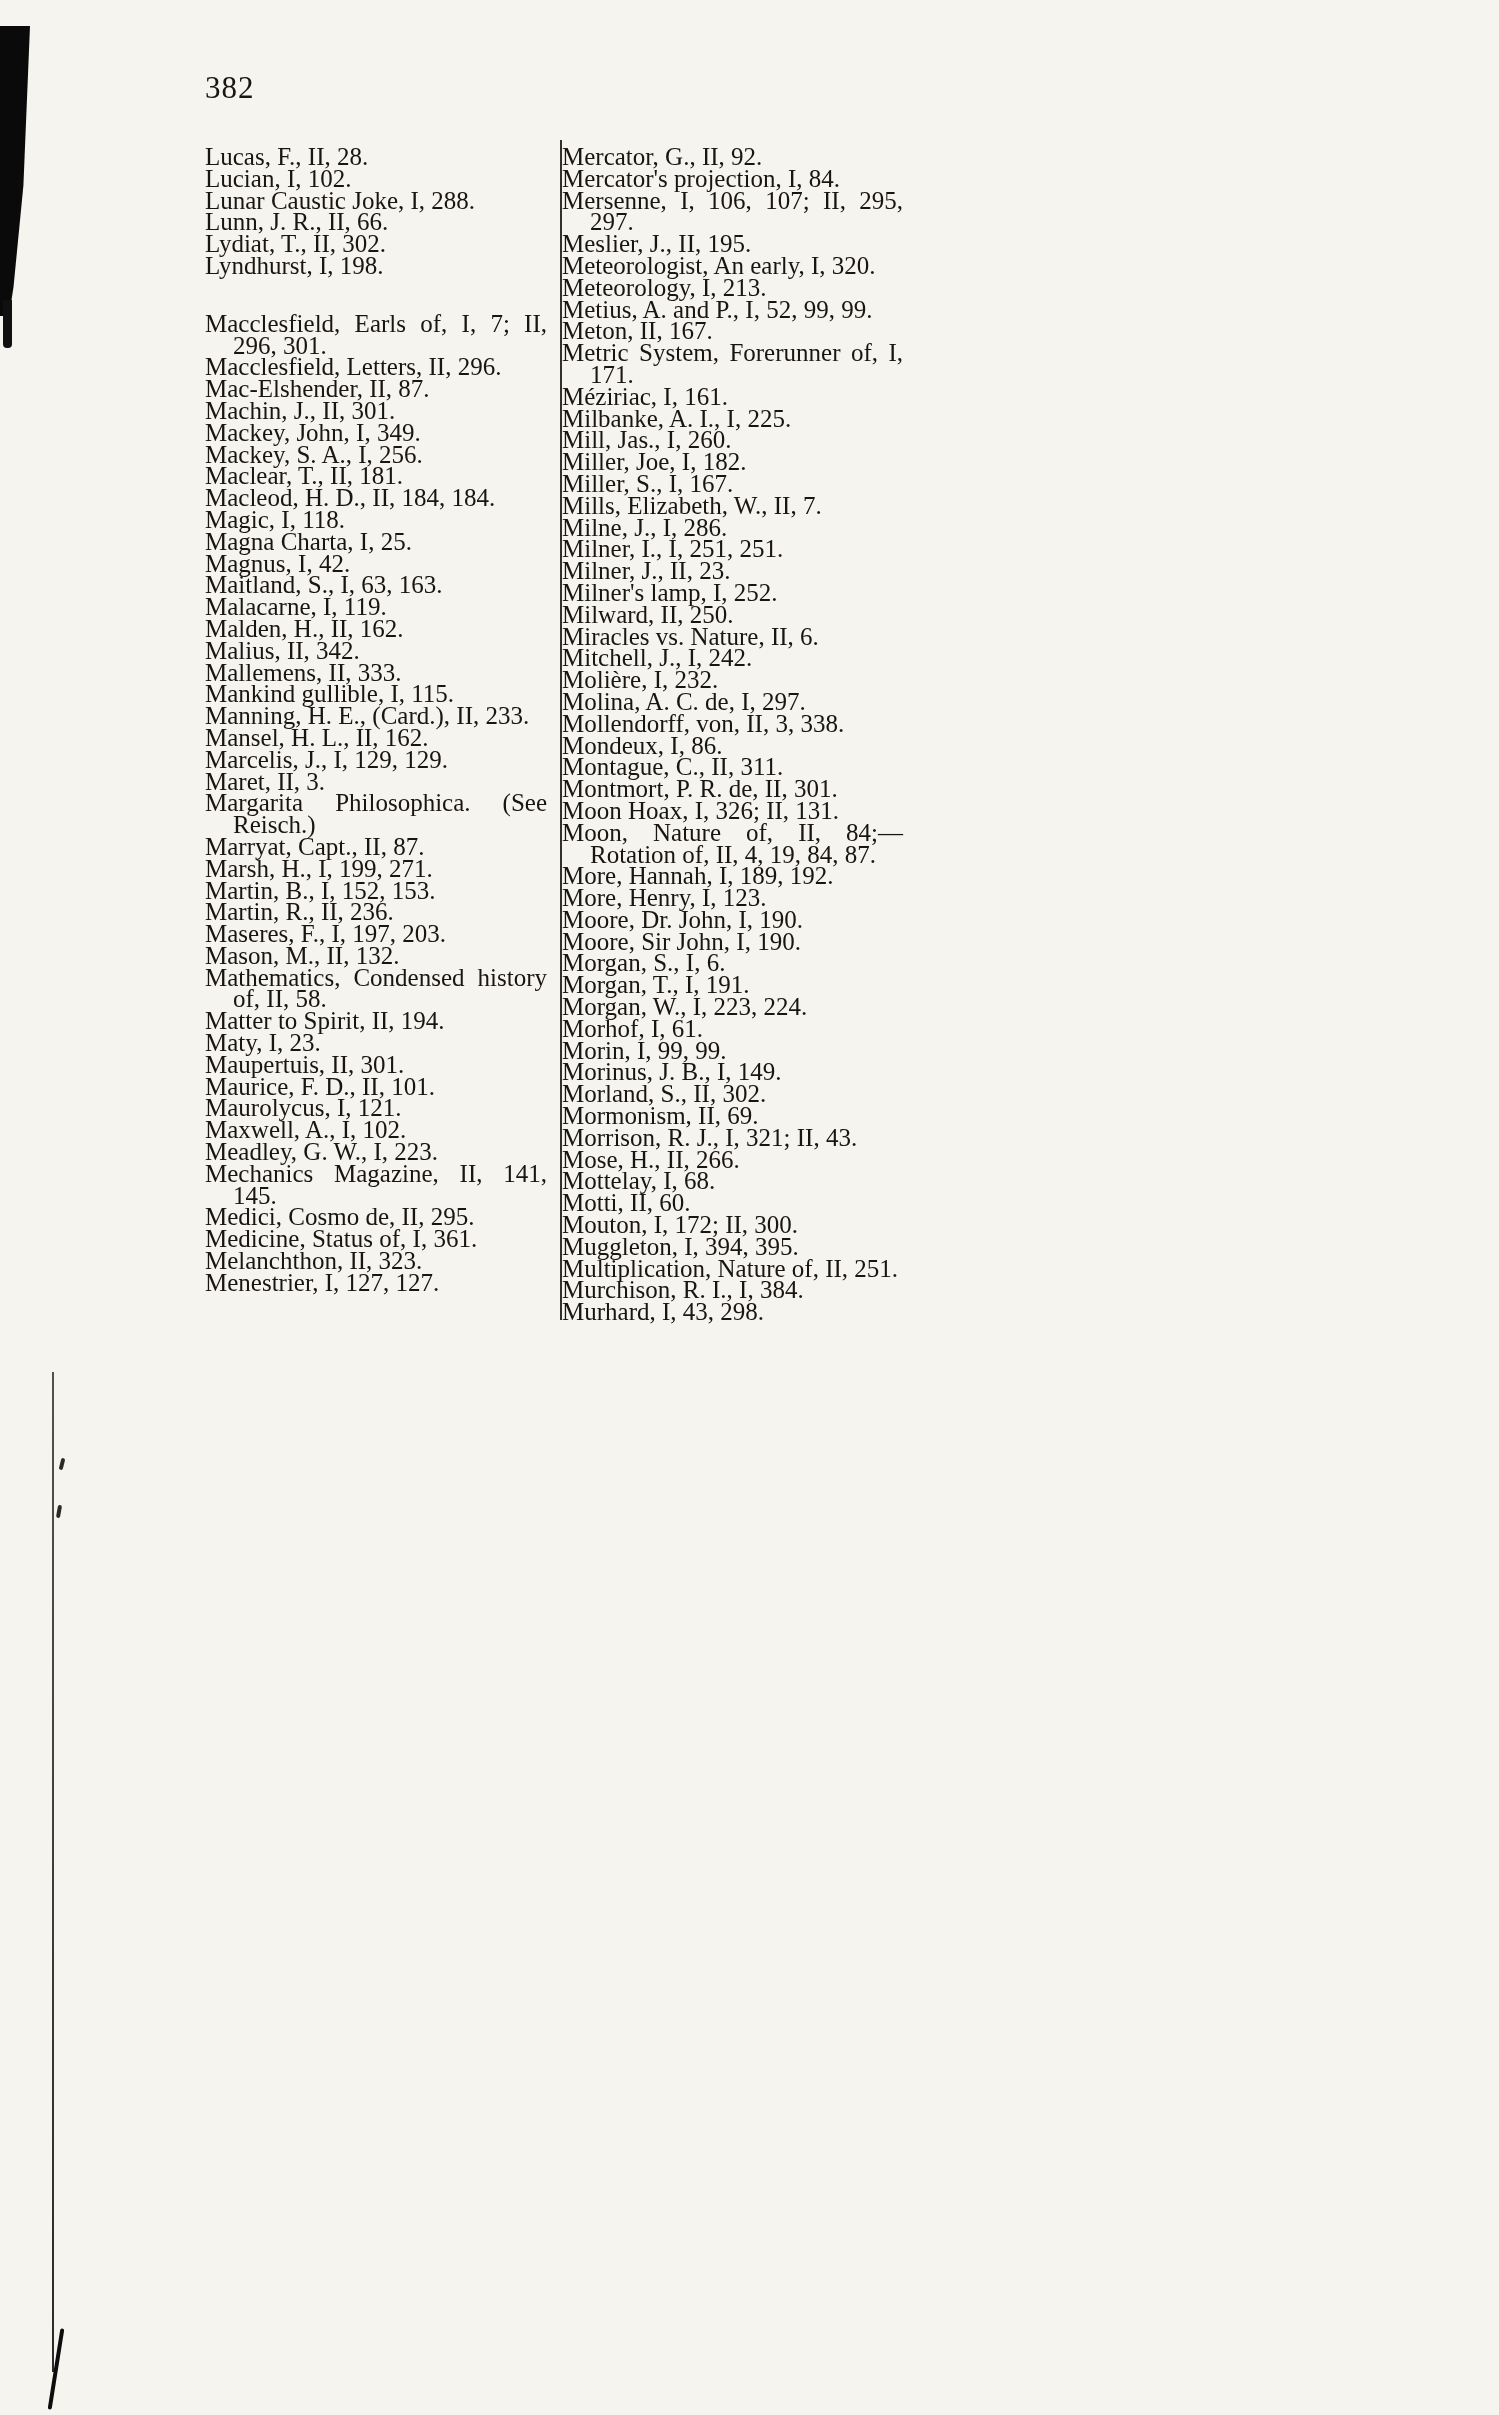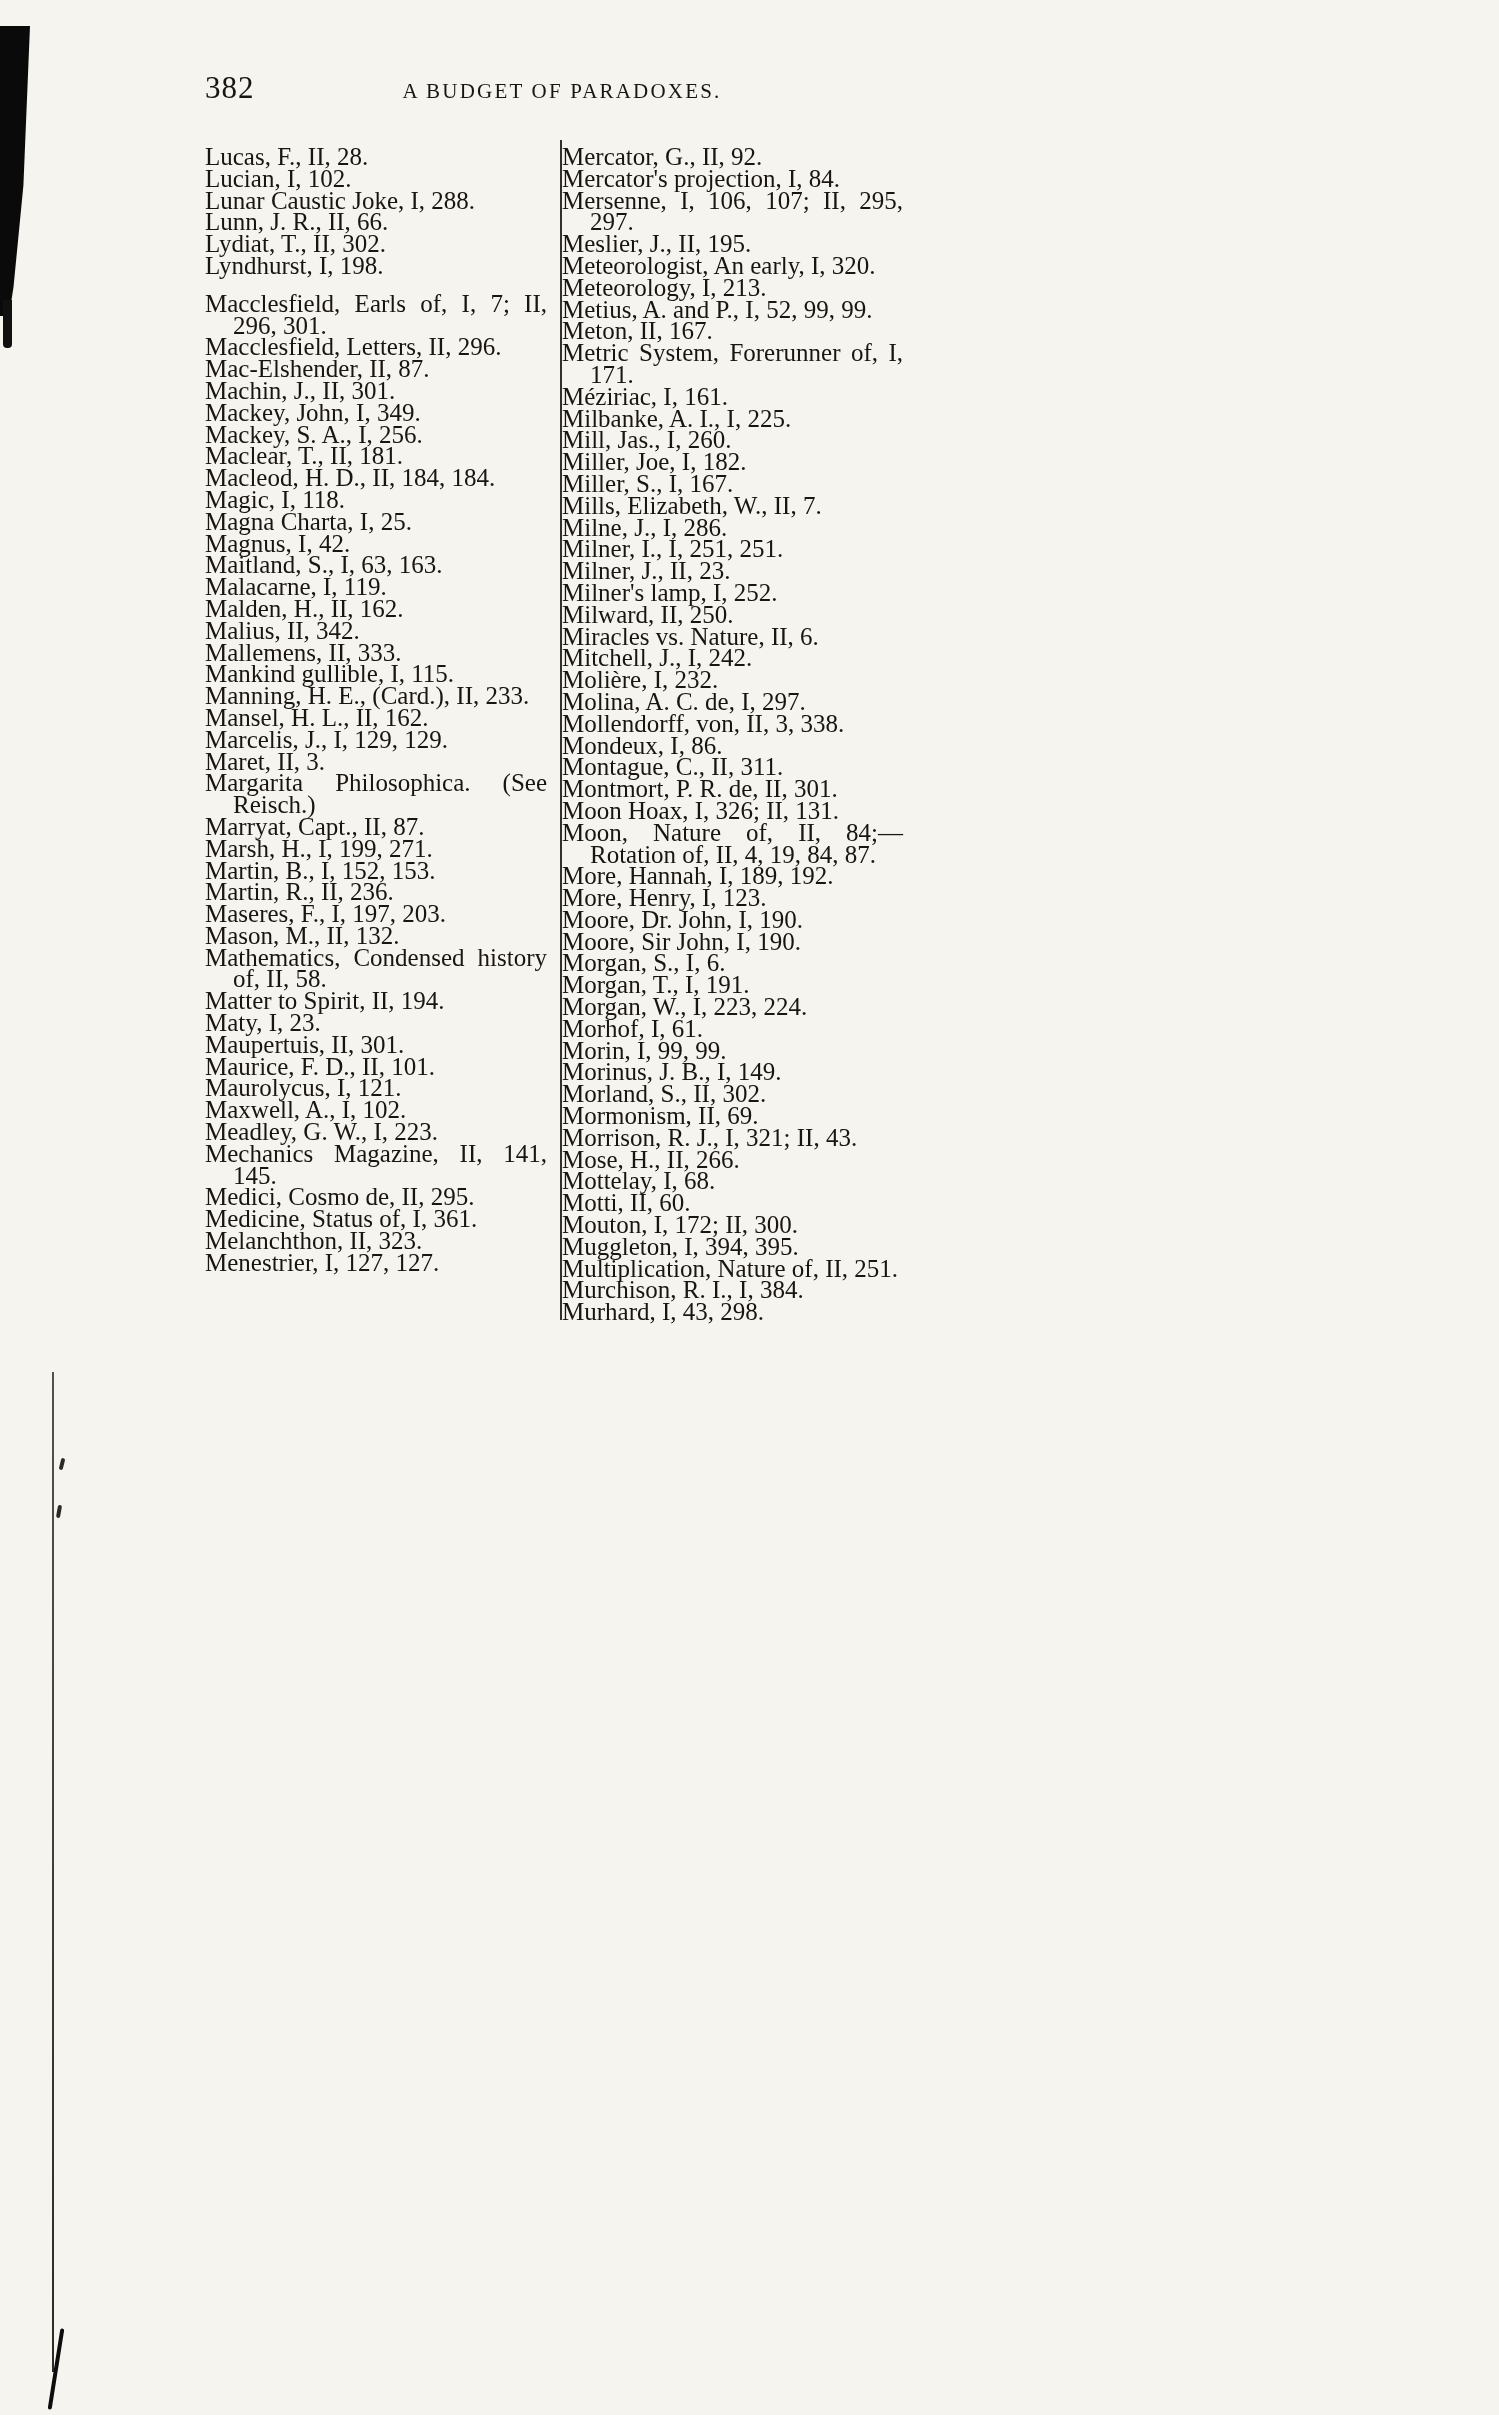--- a/index.html
+++ b/index.html
@@ -110,37 +110,36 @@
     line-height: 21.8px;
     text-align: justify;
   }
   .col-left  { left: 205px; width: 342px; }
   .col-right { left: 562px; width: 341px; }
   .entry {
     padding-left: 28px;
     text-indent: -28px;
   }
   .entry.gap {
-    margin-top: 16px;
+    margin-top: 36px;
   }
 </style>
 </head>
 <body>
 
 <div class="page">
 
   <div class="scan-bar"></div>
   <div class="scan-bar-tail"></div>
   <div class="scan-vline"></div>
   <div class="scan-mark-1"></div>
   <div class="scan-mark-2"></div>
   <div class="scan-mark-3"></div>
 
   <div class="page-number">382</div>
-  <div class="running-title">A BUDGET OF PARADOXES.</div>
 
   <div class="divider"></div>
 
   <div class="col col-left" id="col-left">
       <div class="entry">Lucas, F., II, 28.</div>
       <div class="entry">Lucian, I, 102.</div>
       <div class="entry">Lunar Caustic Joke, I, 288.</div>
       <div class="entry">Lunn, J. R., II, 66.</div>
       <div class="entry">Lydiat, T., II, 302.</div>
       <div class="entry">Lyndhurst, I, 198.</div>

